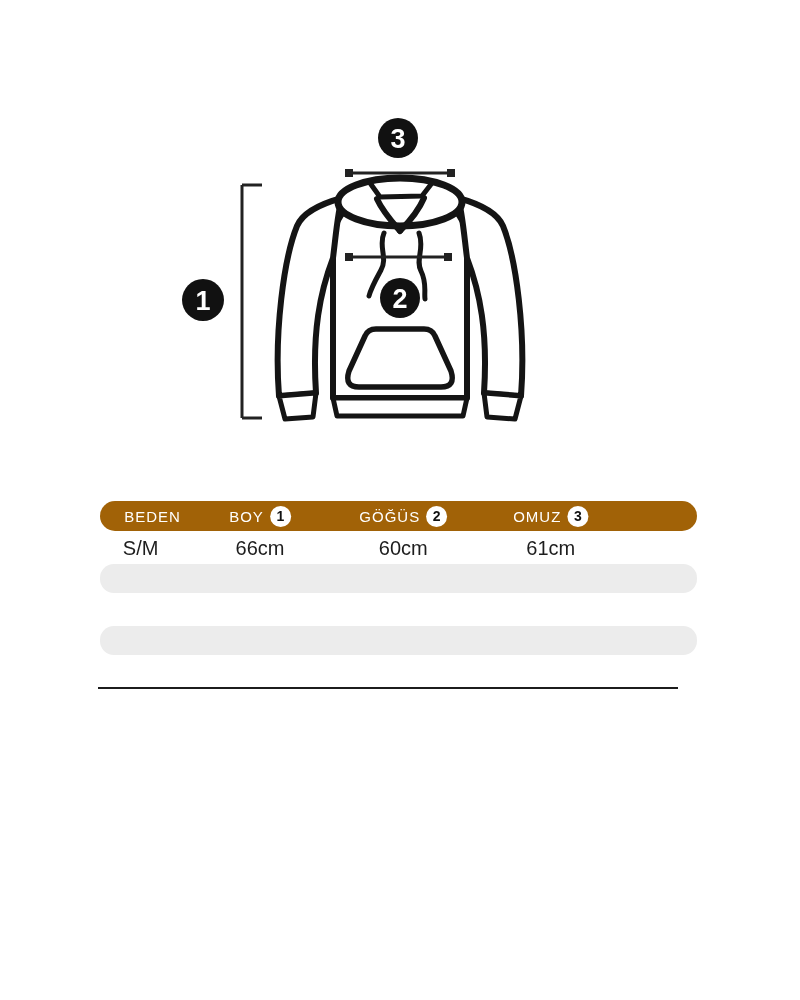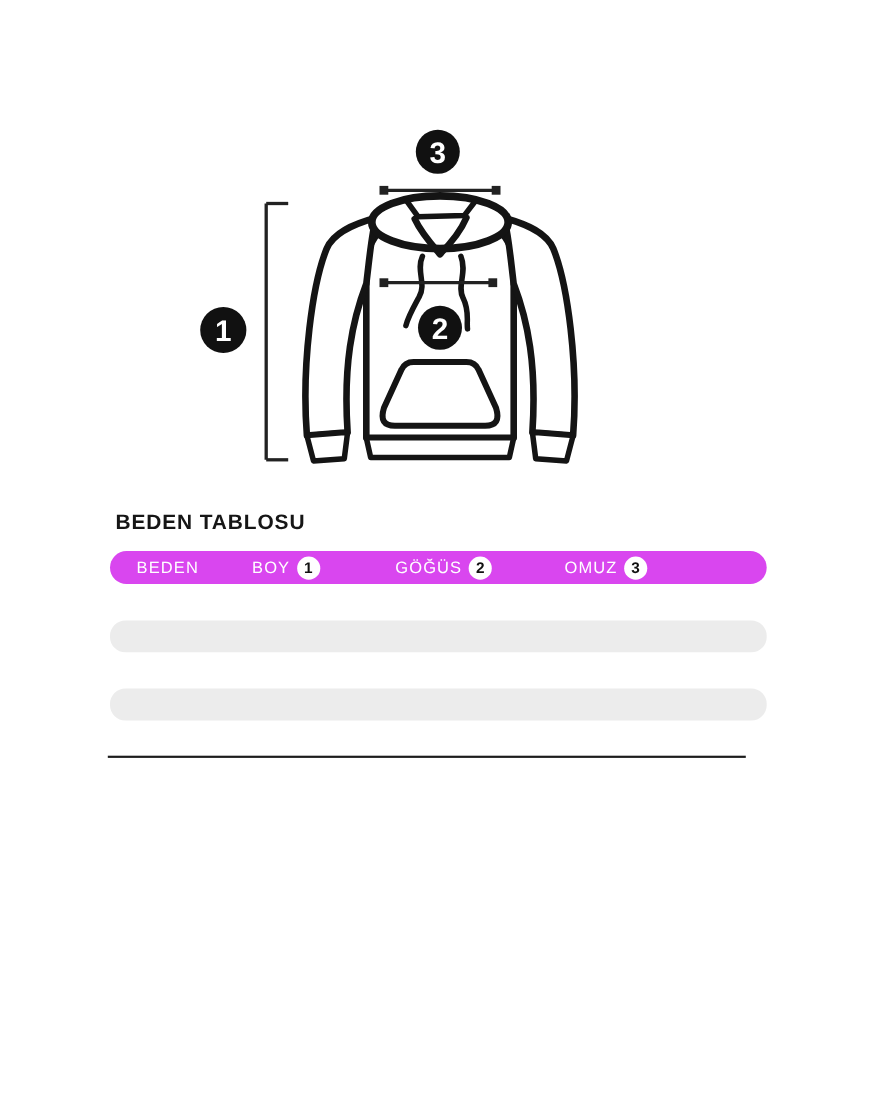--- a/index.html
+++ b/index.html
@@ -34,21 +34,21 @@
     font-weight: bold;
     letter-spacing: 0.8px;
     color: #161616;
   }
   .table-header {
     position: absolute;
     left: 100px;
     top: 501px;
     width: 597px;
     height: 30px;
-    background: #d946ef;
+    background: #a16207;
     border-radius: 15px;
     text-align: right;
   }
   .hcell {
     position: absolute;
     top: 0;
     height: 30px;
     display: flex;
     align-items: center;
     gap: 6px;
@@ -177,40 +177,45 @@
         <circle cx="400" cy="298" r="20" fill="#111111"></circle>
         <text x="400" y="308">2</text>
       </g>
       <g>
         <circle cx="398" cy="138" r="20" fill="#111111"></circle>
         <text x="398" y="148">3</text>
       </g>
     </g>
   </svg>
 
-  <div class="chart-title">BEDEN TABLOSU</div>
 
   <div class="table-header">
     <div class="hcell c1">
       <span>BEDEN</span>
     </div>
     <div class="hcell c2">
       <span>BOY</span>
       <span class="hbadge">1</span>
     </div>
     <div class="hcell c3">
       <span>GÖĞÜS</span>
       <span class="hbadge">2</span>
     </div>
     <div class="hcell c4">
       <span>OMUZ</span>
       <span class="hbadge">3</span>
     </div>
   </div>
 
+  <div class="trow row-s">
+    <span class="cell c1">S/M</span>
+    <span class="cell c2">66cm</span>
+    <span class="cell c3">60cm</span>
+    <span class="cell c4">61cm</span>
+  </div>
 
   <div class="stripe stripe-1"></div>
 
 
   <div class="stripe stripe-2"></div>
 
   <div class="bottom-divider"></div>
 
 </div>
 

